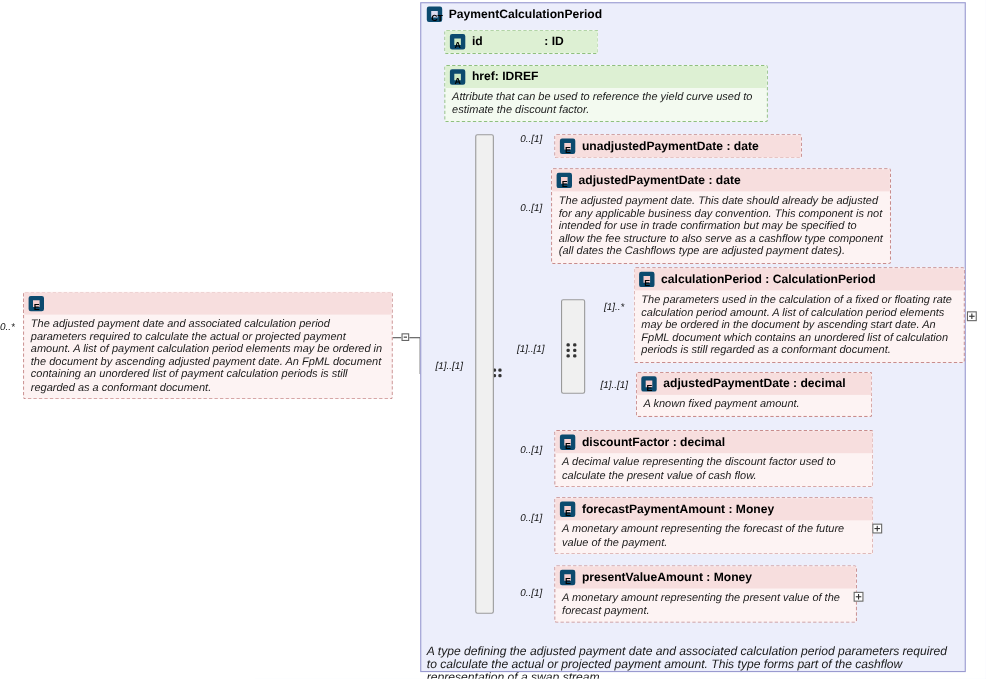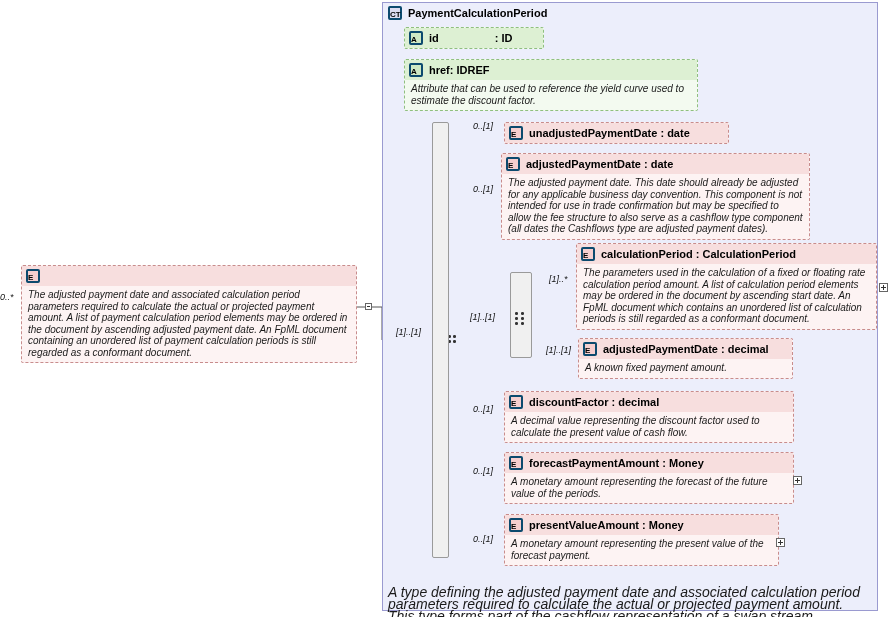--- a/index.html
+++ b/index.html
@@ -36,26 +36,26 @@
   }
   .node .hdr {
     display: flex;
     align-items: center;
     padding: 3px 5px 3px 4px;
     box-sizing: border-box;
   }
   .badge {
     width: 14px; height: 14px;
     min-width: 14px;
-    border: 2px solid #0c4a6e;
+    border: 4px solid #0c4a6e;
     border-radius: 2px;
     font-size: 8px;
     font-weight: bold;
     line-height: 13px;
-    text-align: left;
+    text-align: right;
     margin-right: 6px;
     box-sizing: border-box;
   }
   .badge.e { background: #f6cfcf; color: #000; }
   .badge.a { background: #cfe9c4; color: #000; }
   .badge.ct { background: #dcdcf0; color: #000; }
 
   .title {
     font-size: 11px;
     font-weight: bold;
@@ -99,21 +99,21 @@
     left: 6px; top: 4px;
     display: flex;
     align-items: center;
     background: transparent;
   }
   .ct-footer {
     position: absolute;
     left: 8px;
     right: 8px;
     bottom: 6px;
-    font-size: 14px;
+    font-size: 11px;
     font-style: italic;
     line-height: 12px;
     color: #1a1a1a;
   }
 
   
   .seqbar {
     position: absolute;
     background: #f0f0f0;
     border: 1px solid #9a9a9a;
@@ -307,21 +307,21 @@
     </div>
     <div class="desc">A decimal value representing the discount factor used to calculate the present value of cash flow.</div>
   </div>
   <div class="card" style="left:473px; top:404px;">0..[1]</div>
 
   <div class="node el dashed" style="left:504px; top:452px; width:290px;">
     <div class="hdr">
       <span class="badge e">E</span>
       <span class="title">forecastPaymentAmount : Money</span>
     </div>
-    <div class="desc">A monetary amount representing the forecast of the future value of the periods.</div>
+    <div class="desc">A monetary amount representing the forecast of the future value of the payment.</div>
   </div>
   <div class="card" style="left:473px; top:466px;">0..[1]</div>
   <div class="plus" style="left:793px; top:476px;"></div>
 
   <div class="node el dashed" style="left:504px; top:514px; width:275px;">
     <div class="hdr">
       <span class="badge e">E</span>
       <span class="title">presentValueAmount : Money</span>
     </div>
     <div class="desc">A monetary amount representing the present value of the forecast payment.</div>

